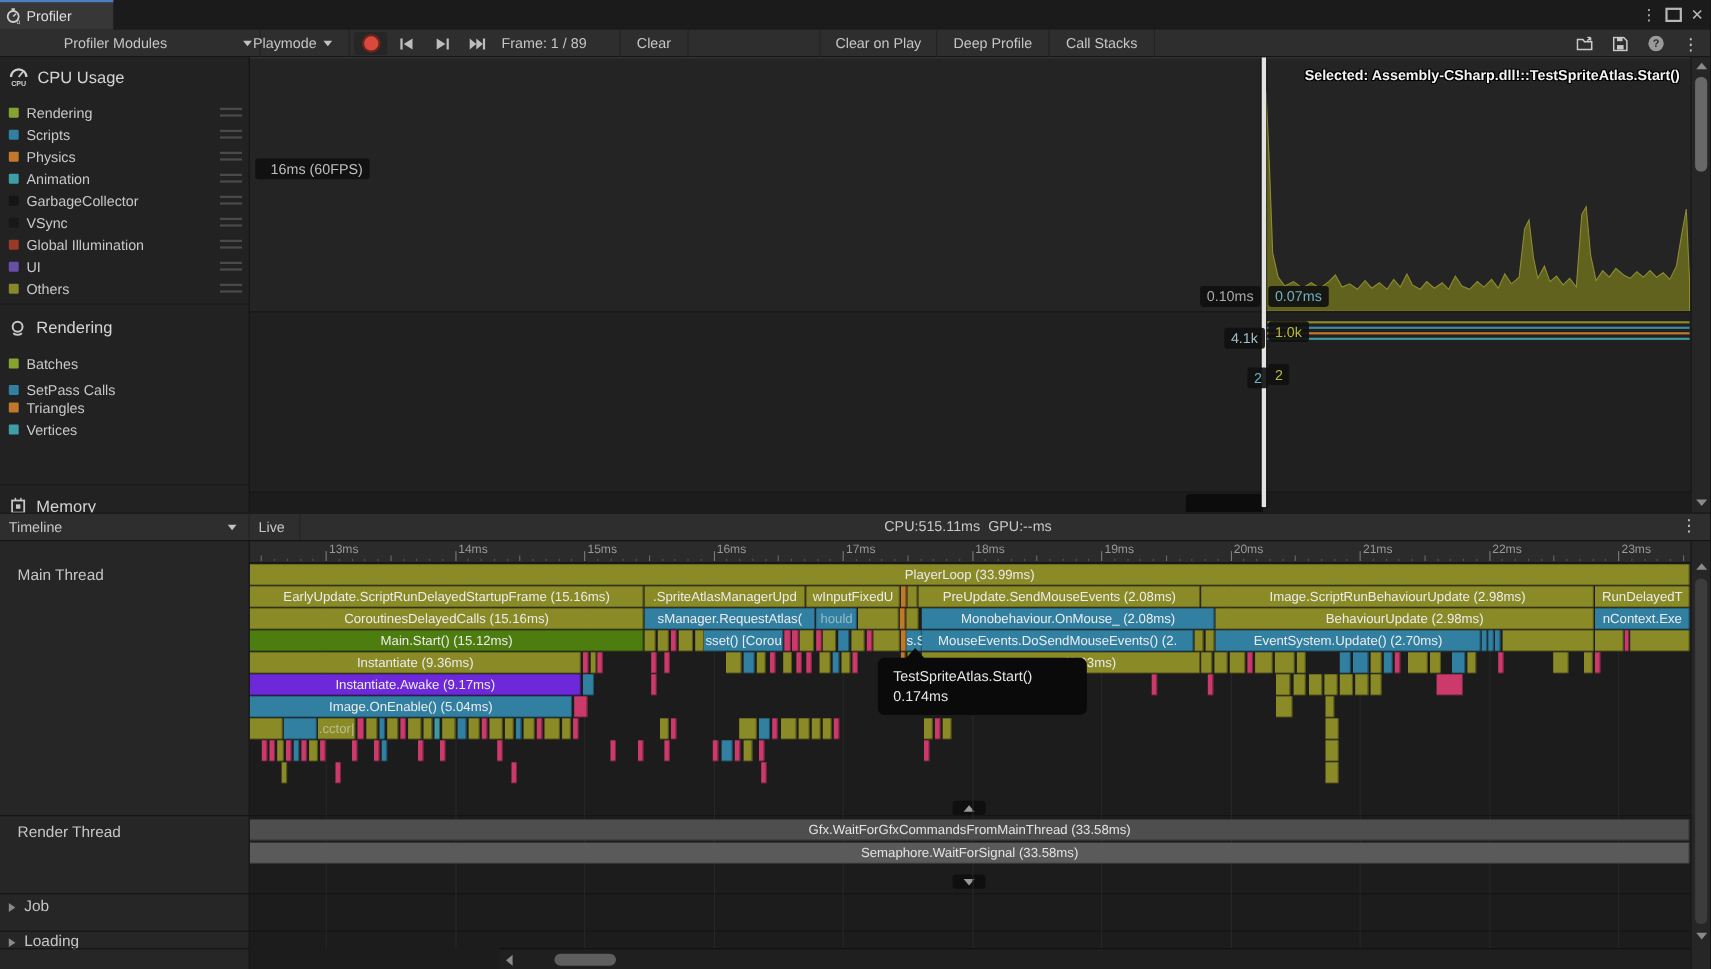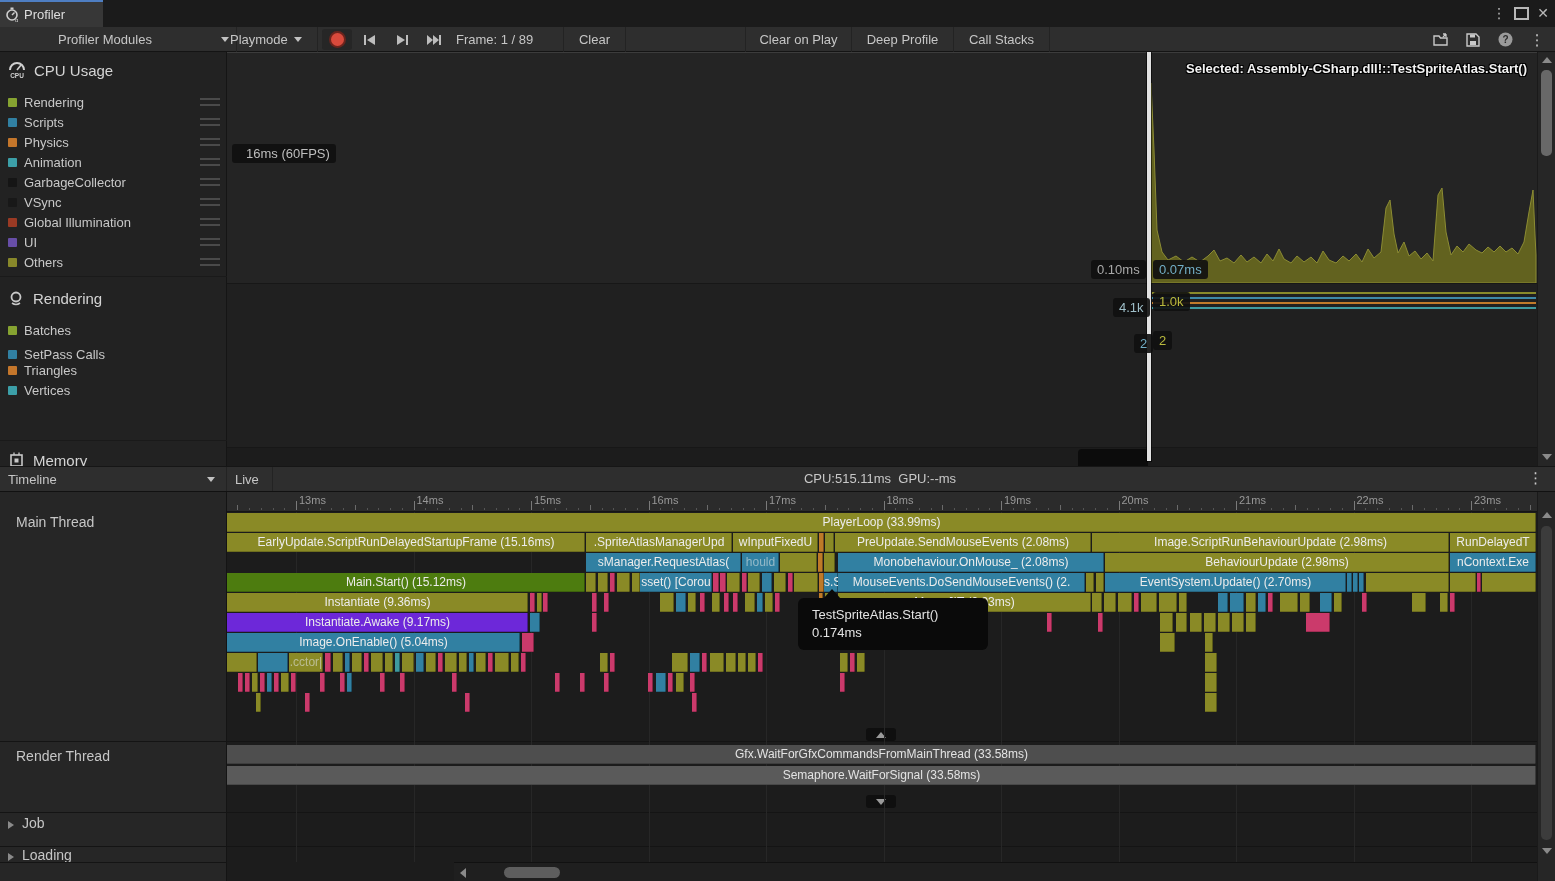--- a/index.html
+++ b/index.html
@@ -479,20 +479,21 @@
         <div class="gridv" style="left: 1244px;"></div>
         <div class="bar" style="left: 0px; top: 21px; width: 1309px; background: rgb(138, 138, 38);">PlayerLoop (33.99ms)</div>
         <div class="bar" style="left: 0px; top: 41px; width: 358px; background: rgb(138, 138, 38);">EarlyUpdate.ScriptRunDelayedStartupFrame (15.16ms)</div>
         <div class="bar" style="left: 359px; top: 41px; width: 146px; background: rgb(138, 138, 38);">.SpriteAtlasManagerUpd</div>
         <div class="bar" style="left: 506px; top: 41px; width: 85px; background: rgb(138, 138, 38);">wInputFixedU</div>
         <div class="bar" style="left: 592px; top: 41px; width: 5px; background: rgb(190, 122, 40);"></div>
         <div class="bar" style="left: 598px; top: 41px; width: 9px; background: rgb(138, 138, 38);"></div>
         <div class="bar" style="left: 608px; top: 41px; width: 256px; background: rgb(138, 138, 38);">PreUpdate.SendMouseEvents (2.08ms)</div>
         <div class="bar" style="left: 865px; top: 41px; width: 357px; background: rgb(138, 138, 38);">Image.ScriptRunBehaviourUpdate (2.98ms)</div>
         <div class="bar" style="left: 1223px; top: 41px; width: 86px; background: rgb(138, 138, 38);">RunDelayedT</div>
+        <div class="bar" style="left: 0px; top: 61px; width: 358px; background: rgb(138, 138, 38);">CoroutinesDelayedCalls (15.16ms)</div>
         <div class="bar" style="left: 359px; top: 61px; width: 155px; background: rgb(49, 128, 162);">sManager.RequestAtlas(</div>
         <div class="bar dim" style="left: 515px; top: 61px; width: 37px; background: rgb(49, 128, 162);">hould</div>
         <div class="bar" style="left: 553px; top: 61px; width: 37px; background: rgb(138, 138, 38);"></div>
         <div class="bar" style="left: 591px; top: 61px; width: 5px; background: rgb(190, 122, 40);"></div>
         <div class="bar" style="left: 597px; top: 61px; width: 11px; background: rgb(138, 138, 38);"></div>
         <div class="bar" style="left: 611px; top: 61px; width: 266px; background: rgb(49, 128, 162);">Monobehaviour.OnMouse_ (2.08ms)</div>
         <div class="bar" style="left: 878px; top: 61px; width: 344px; background: rgb(138, 138, 38);">BehaviourUpdate (2.98ms)</div>
         <div class="bar" style="left: 1223px; top: 61px; width: 86px; background: rgb(49, 128, 162);">nContext.Exe</div>
         <div class="bar" style="left: 0px; top: 81px; width: 358px; background: #4d7c0f;">Main.Start() (15.12ms)</div>
         <div class="bar" style="left: 359px; top: 81px; width: 10px; background: rgb(138, 138, 38);"></div>

